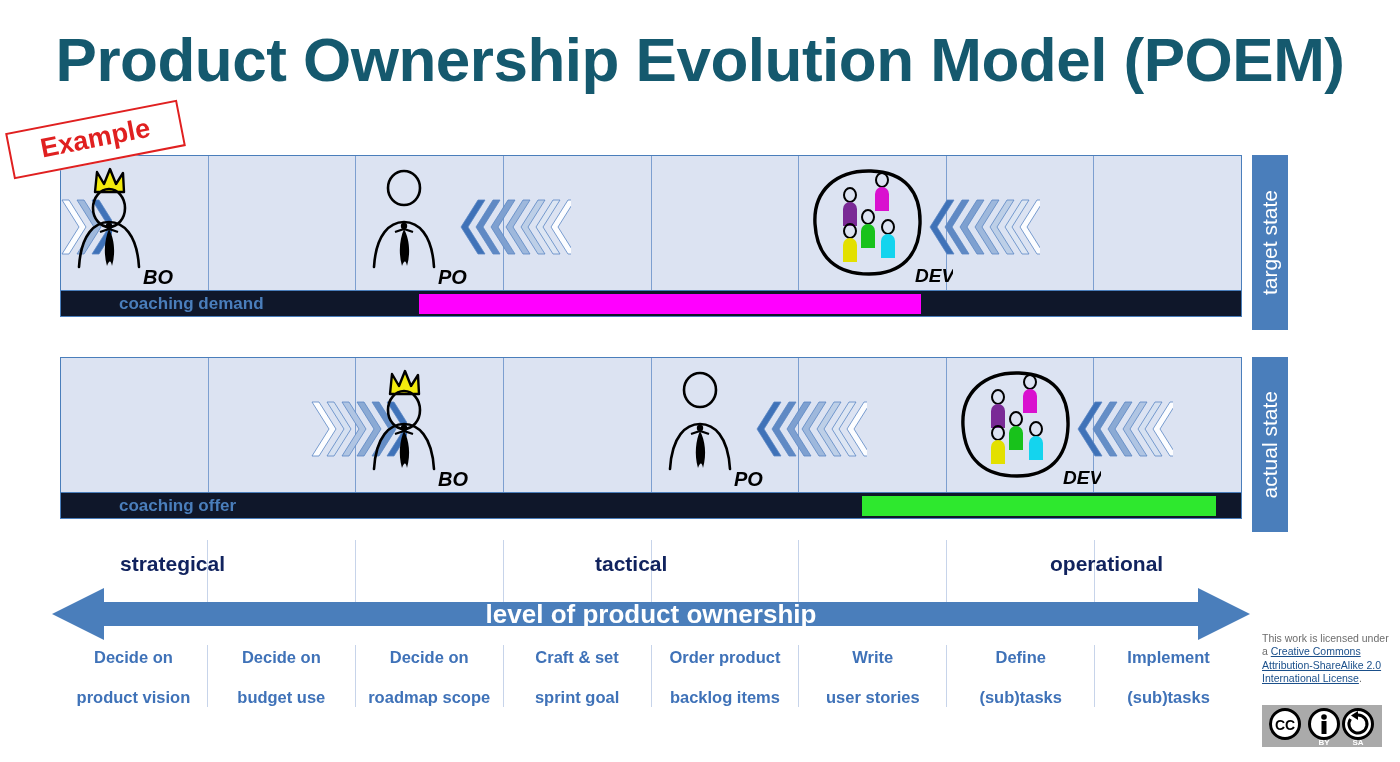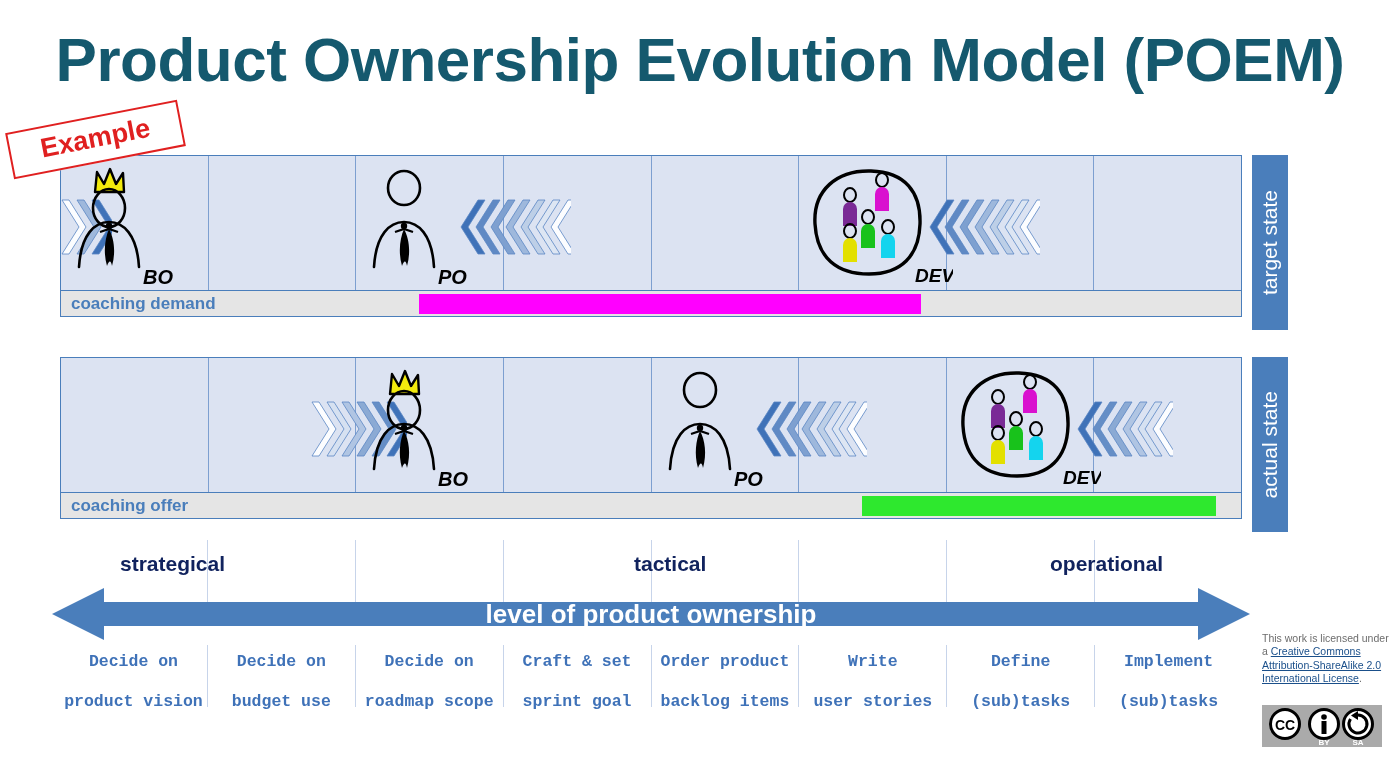--- a/index.html
+++ b/index.html
@@ -35,22 +35,22 @@
   .cell{
     flex:1 1 0;position:relative;
     border-right:1.2px solid #7d9fd0;
     box-sizing:border-box;overflow:visible;
   }
   .cell:last-child{border-right:none;}
 
   
   .coach-strip{
     position:relative;height:26px;
-    border:1.5px solid #4a7ebb;border-top:none;background:#e5e5e5;
-    box-sizing:border-box;display:flex;align-items:center;
+    border:1.5px solid #4a7ebb;border-top:none;background:#0f172a;
+    box-sizing:border-box;display:flex;align-items:center;padding-left:48px;
   }
   .coach-label{
     position:relative;z-index:3;
     padding-left:10px;font-size:17px;font-weight:bold;color:#4a7ebb;
     white-space:nowrap;
   }
   .coach-bar{
     position:absolute;top:3px;height:20px;z-index:1;
   }
 
@@ -83,23 +83,22 @@
     position:absolute;left:0;top:0;width:1198px;height:52px;
     display:flex;align-items:center;justify-content:center;
     color:#ffffff;font-size:26px;font-weight:bold;white-space:nowrap;
     z-index:3;pointer-events:none;
   }
 
   
   #task-row{position:absolute;left:60px;top:645px;width:1182px;height:62px;display:flex;}
   .task-cell{
     flex:1 1 0;border-right:1.2px solid #c7d4ea;box-sizing:border-box;
-    display:flex;align-items:center;justify-content:center;
+    display:flex;align-items:flex-end;justify-content:center;
     padding-top:12px;
-    font-family:Liberation Mono, monospace;
   }
   .task-cell:last-child{border-right:none;}
   .task-cell span{
     display:block;text-align:center;line-height:1.22;
     font-size:16.5px;font-weight:bold;color:#3f72b8;
   }
 
   
   #license{position:absolute;left:1262px;top:632px;width:132px;}
   #license-text{font-size:10.5px;line-height:1.28;color:#6c6c6c;}
@@ -274,21 +273,21 @@
     <div class="lcell"></div>
     <div class="lcell"></div>
     <div class="lcell"></div>
     <div class="lcell"></div>
     <div class="lcell"></div>
     <div class="lcell"></div>
     <div class="lcell"></div>
     <div class="lcell"></div>
   </div>
   <div class="level-word" style="left:60px;">strategical</div>
-  <div class="level-word" style="left:535px;margin-left:39px;">tactical</div>
+  <div class="level-word" style="left:535px;">tactical</div>
   <div class="level-word" style="left:990px;">operational</div>
 </div>
 
 <div id="po-arrow-wrap">
   <svg width="1198" height="52" viewBox="0 0 1198 52">
     <polygon points="0,26 52,0 52,14 1146,14 1146,0 1198,26 1146,52 1146,38 52,38 52,52" fill="#4a7ebb"></polygon>
   </svg>
   <div id="po-arrow-label">level of product ownership</div>
 </div>
 

